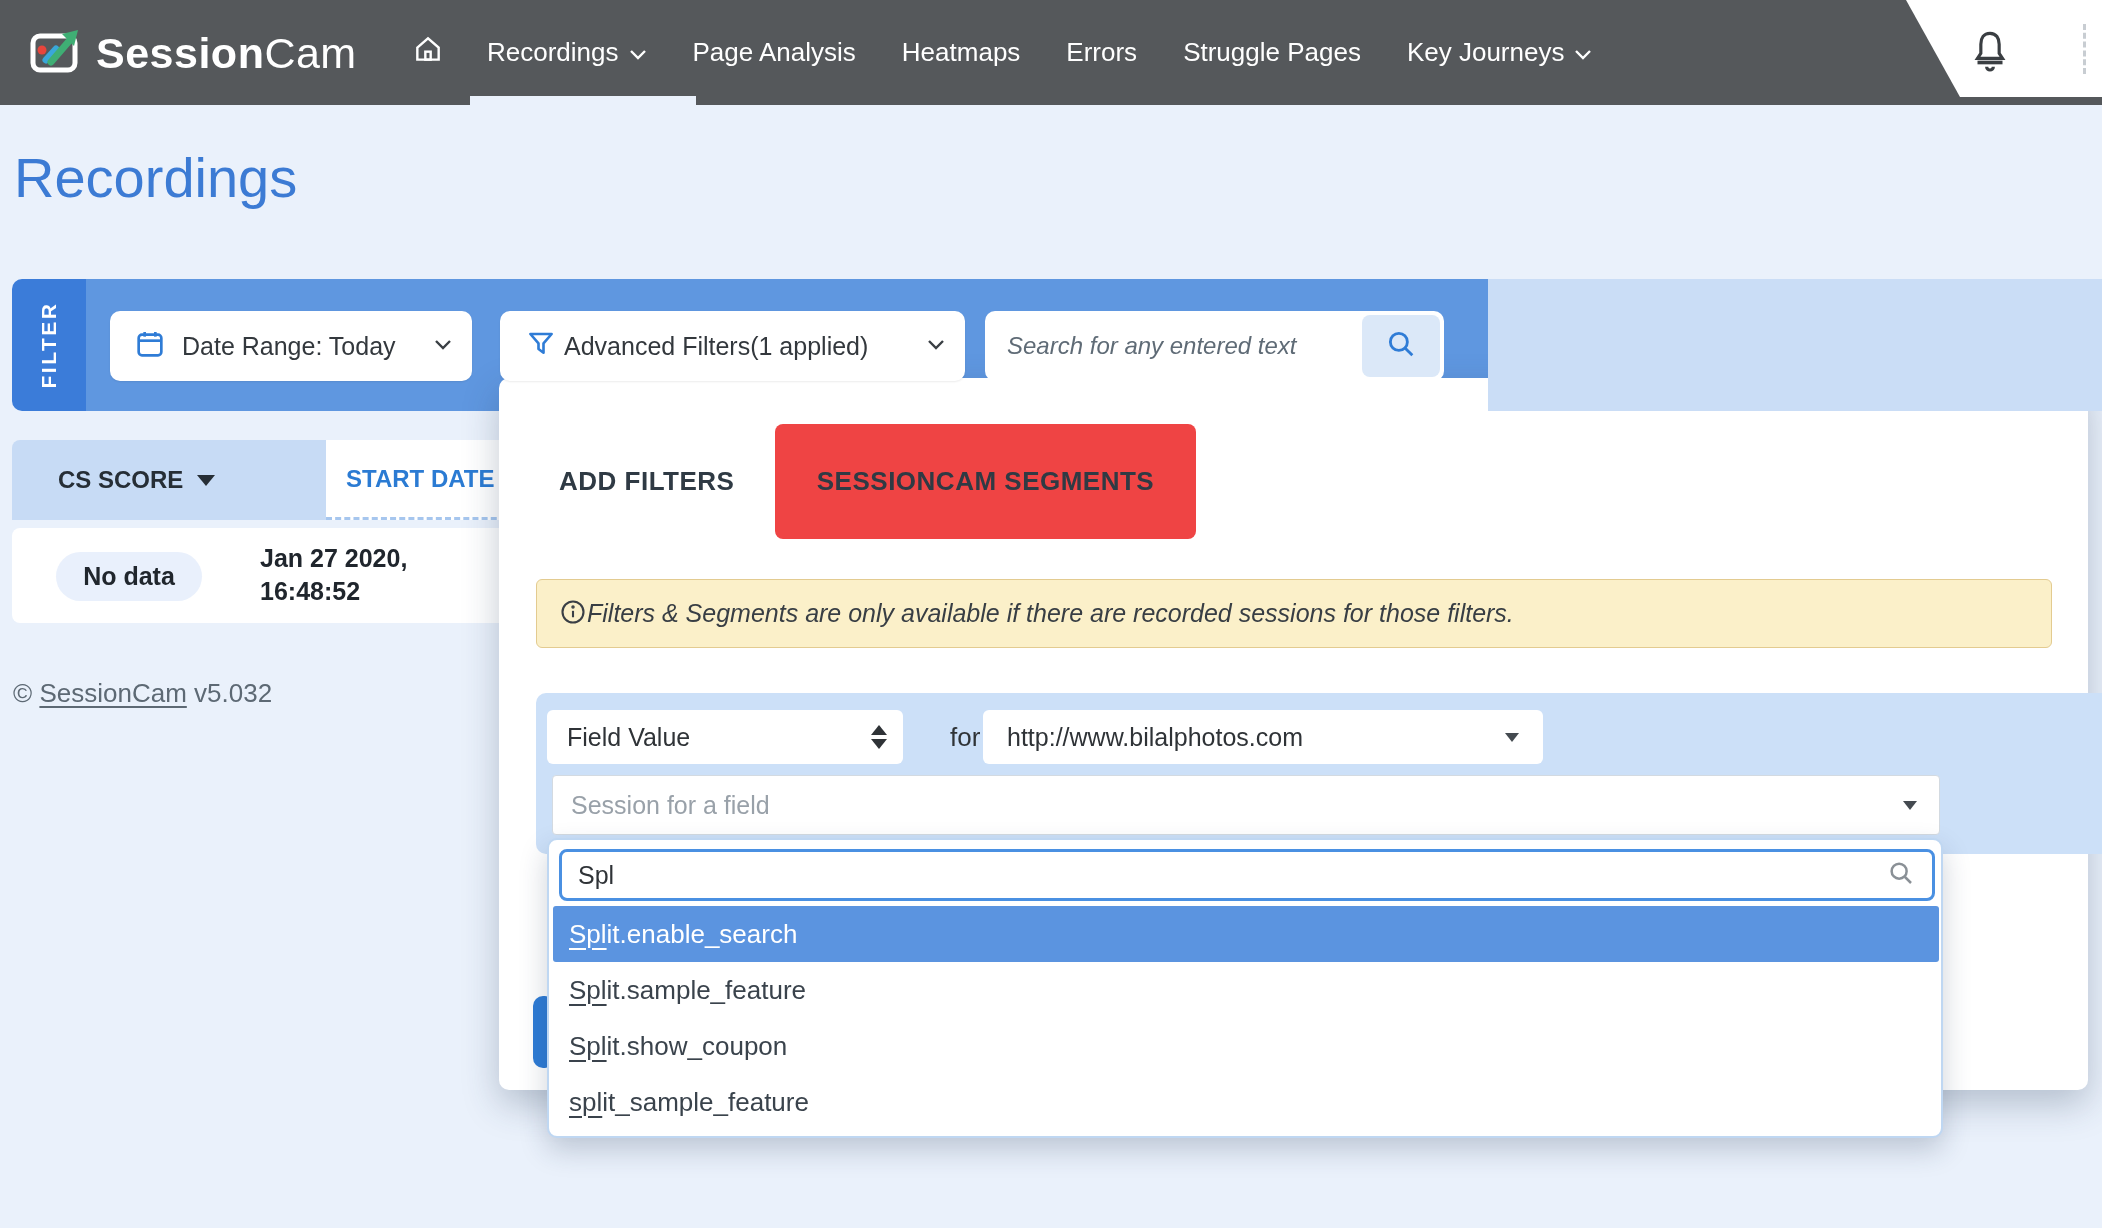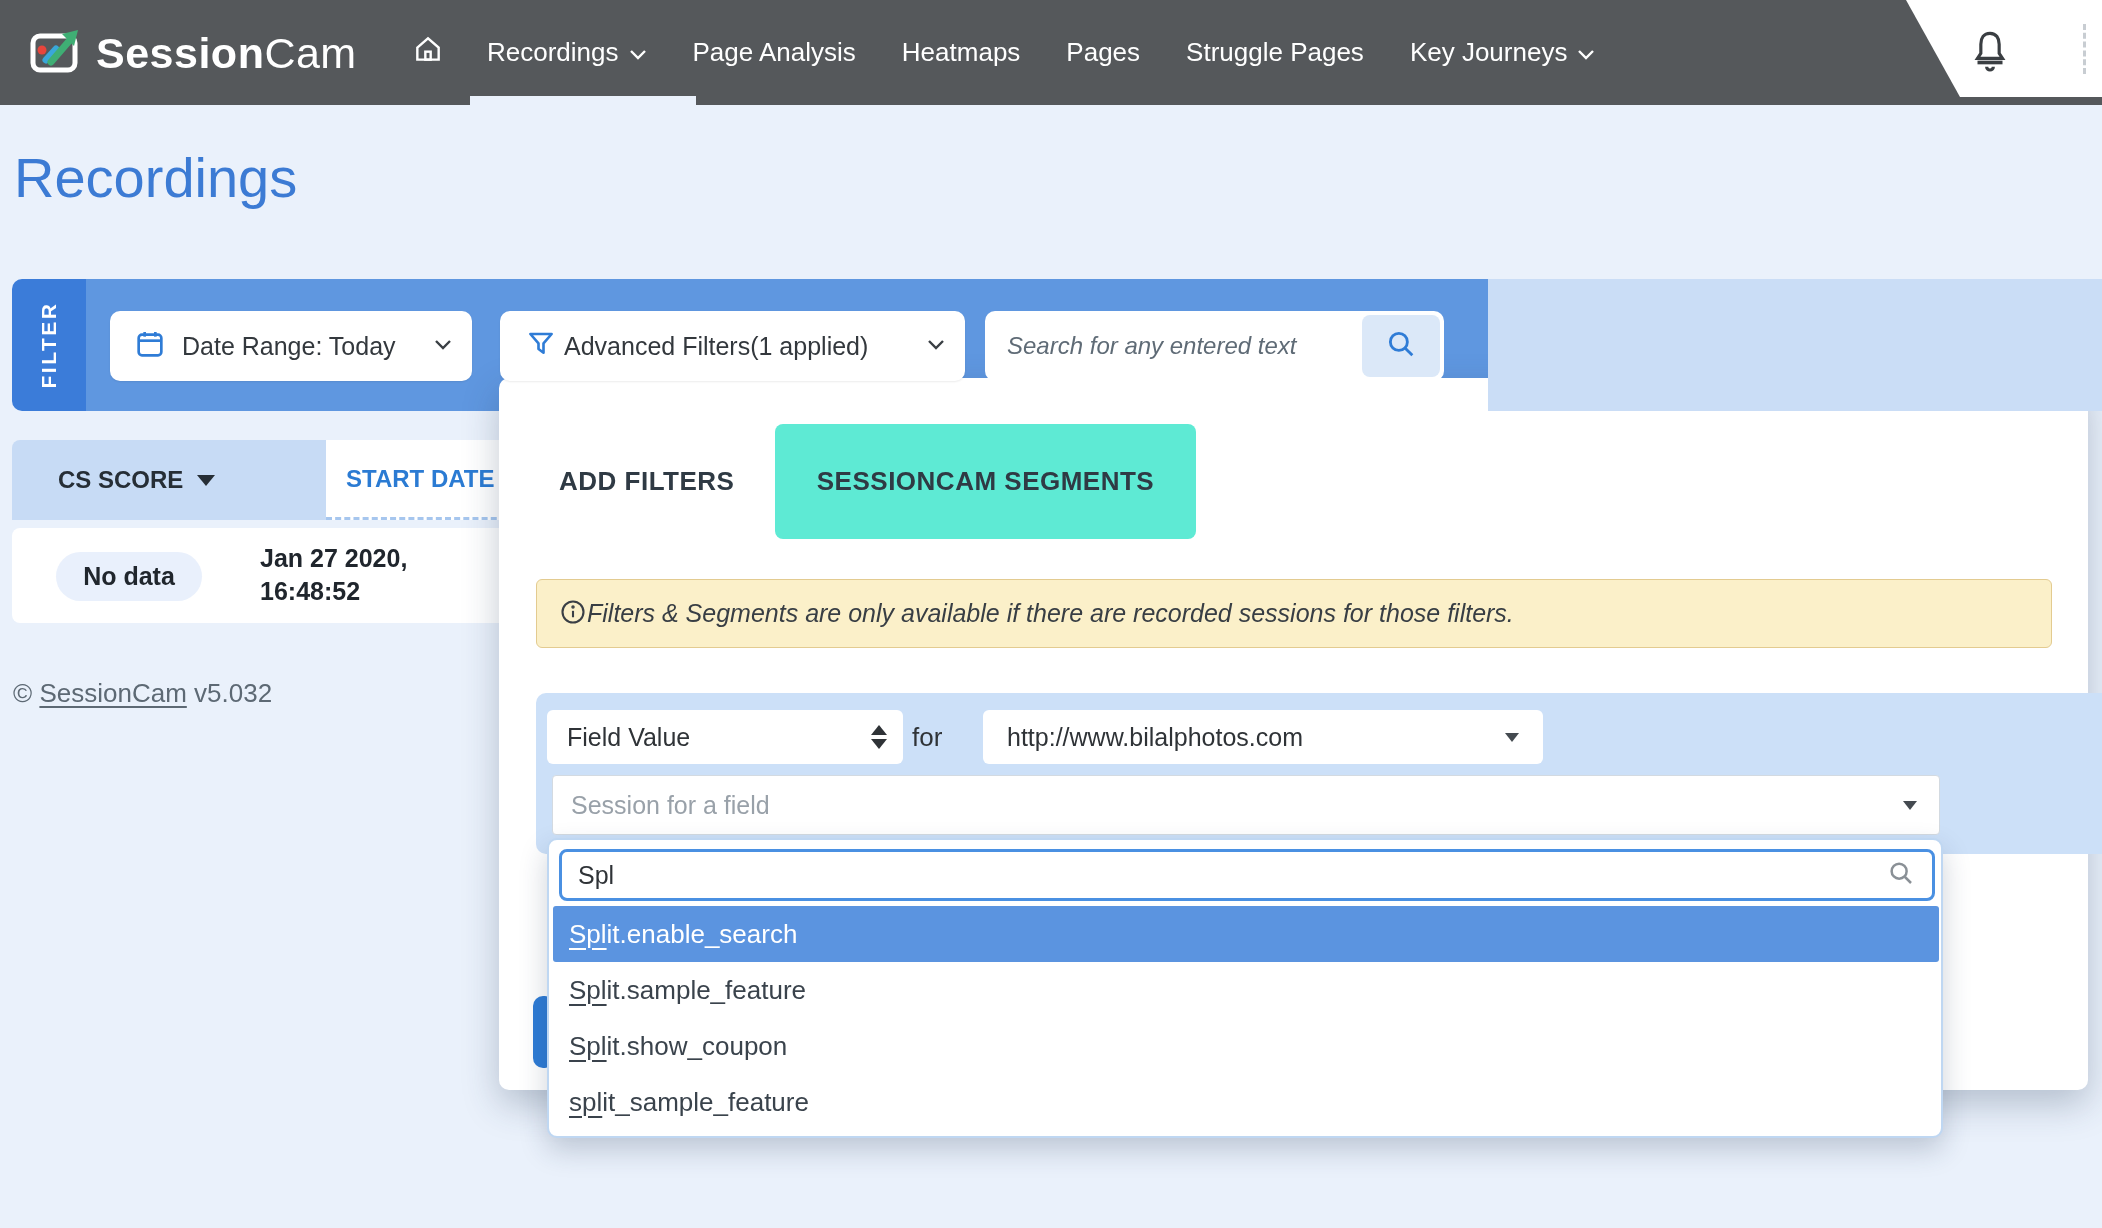--- a/index.html
+++ b/index.html
@@ -68,34 +68,34 @@
                  font-size:25px; font-weight:700; color:#20262D; }
   .startdate { position:absolute; left:248px; top:14px; font-size:25px; font-weight:700; color:#20262D; line-height:33px; }
 
   
   .panel { position:absolute; left:499px; top:378px; width:1589px; height:712px; background:#FFFFFF;
            border-radius:10px; box-shadow:0 14px 36px rgba(40,60,90,.28); z-index:20; }
   .notch { position:absolute; left:514px; top:366px; width:26px; height:26px; background:#FFFFFF;
            transform:rotate(45deg); z-index:21; }
   .tab-add { position:absolute; left:60px; top:46px; height:115px; display:flex; align-items:center;
              font-size:26px; font-weight:700; color:#2F3A44; letter-spacing:.5px; cursor:pointer; }
-  .tab-seg { position:absolute; left:276px; top:46px; width:421px; height:115px; background:#5eead4;
+  .tab-seg { position:absolute; left:276px; top:46px; width:421px; height:115px; background:#ef4444;
              border-radius:8px; display:flex; align-items:center; justify-content:center;
              font-size:26px; font-weight:700; color:#2F3A44; letter-spacing:.5px; cursor:pointer; }
   .banner { position:absolute; left:37px; top:201px; width:1516px; height:69px; background:#FBF0C9;
             border:1px solid #E3CB90; border-radius:6px; display:flex; align-items:center; padding-left:22px; }
   .banner .txt { font-size:25px; font-style:italic; color:#383E44; }
   .rowctr { position:absolute; left:37px; top:315px; width:1742px; height:161px; background:#CCE0F8; border-radius:10px; }
   .fv-select { position:absolute; left:11px; top:17px; width:356px; height:54px; background:#fff; border-radius:6px;
                display:flex; align-items:center; padding:0 16px 0 20px; font-size:25px; color:#2F3337; cursor:pointer; }
   .updown { margin-left:auto; display:flex; flex-direction:column; gap:4px; align-items:center; }
   .tri-up { width:0; height:0; border-left:8px solid transparent; border-right:8px solid transparent; border-bottom:10px solid #2F3337; }
   .tri-dn { width:0; height:0; border-left:8px solid transparent; border-right:8px solid transparent; border-top:10px solid #2F3337; }
   .tri-sm { width:0; height:0; border-left:7px solid transparent; border-right:7px solid transparent; border-top:9px solid #444a50; }
-  .for-lbl { position:absolute; left:376px; top:17px; height:54px; display:flex; align-items:center;
+  .for-lbl { position:absolute; left:414px; top:17px; height:54px; display:flex; align-items:center;
              font-size:26px; font-weight:500; color:#2F3337; }
   .url-select { position:absolute; left:447px; top:17px; width:560px; height:54px; background:#fff; border-radius:6px;
                 display:flex; align-items:center; padding:0 24px; font-size:25px; color:#2F3337; cursor:pointer; }
   .url-select .tri-sm { margin-left:auto; }
   .trash { position:absolute; right:42px; top:62px; cursor:pointer; }
   .fieldsel { position:absolute; left:16px; top:82px; width:1388px; height:60px; background:#fff;
               border:1px solid #D3DAE1; border-radius:4px; display:flex; align-items:center;
               padding:0 22px 0 18px; font-size:25px; color:#99A1A9; cursor:pointer; }
   .fieldsel .tri-sm { margin-left:auto; }
   .hidden-btn { position:absolute; left:533px; top:996px; width:22px; height:72px; background:#2E7CD6;
@@ -148,21 +148,21 @@
           </svg>
       </span>
     </div>
     <div class="nav-item">
       <span>Page Analysis</span>
     </div>
     <div class="nav-item">
       <span>Heatmaps</span>
     </div>
     <div class="nav-item">
-      <span>Pages</span>
+      <span>Errors</span>
     </div>
     <div class="nav-item">
       <span>Struggle Pages</span>
     </div>
     <div class="nav-item">
       <span>Key Journeys</span>
       <span>
         <svg width="18" height="12" viewBox="0 0 18 12" fill="none" stroke="#FFFFFF" stroke-width="2.4">
             <polyline points="2,2 9,9 16,2"></polyline>
           </svg>

